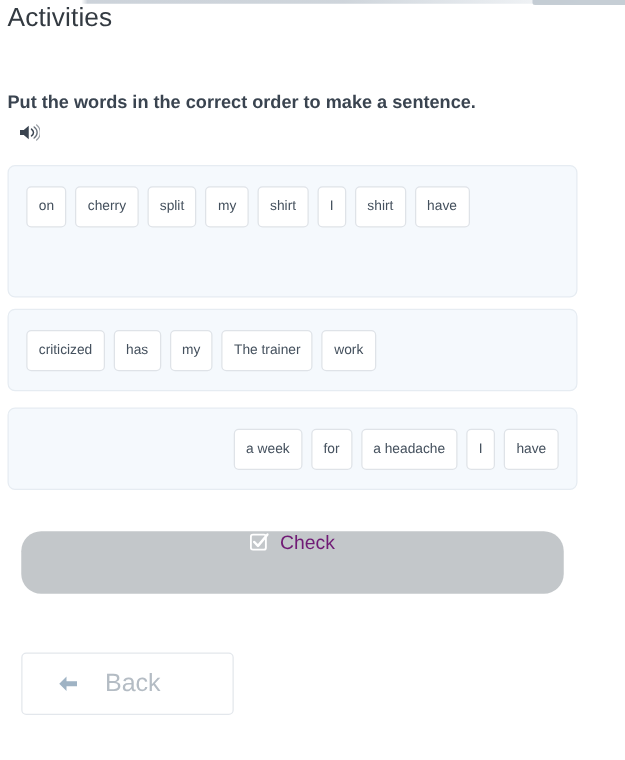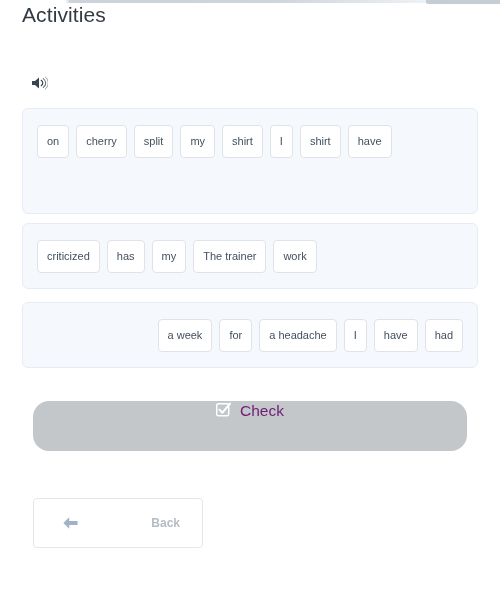--- a/index.html
+++ b/index.html
@@ -36,21 +36,21 @@
     right: 0;
     width: 74px;
     height: 4px;
     background: #bcc5ce;
     border-bottom-left-radius: 2px;
     opacity: 0.85;
   }
 
   .page {
     position: relative;
-    padding: 0 22px;
+    padding: 0 6px;
     box-sizing: border-box;
     width: 500px;
   }
 
   .page-title {
     font-size: 21px;
     font-weight: 400;
     color: #333a41;
     margin: 0;
     padding-top: 2px;
@@ -139,39 +139,38 @@
     box-sizing: border-box;
   }
   .back-arrow {
     width: 60px;
     display: flex;
     justify-content: center;
     align-items: center;
   }
   .back-label {
     flex: 1;
-    text-align: right;
+    text-align: left;
     color: #b4bcc4;
-    font-size: 12px;
+    font-size: 20px;
     padding-right: 16px;
-    font-weight: bold;
   }
 </style>
 </head>
 <body>
 
 <div class="top-strip"></div>
 <div class="top-strip-right"></div>
 
 <div class="page">
 
   <h1 class="page-title">Activities</h1>
 
   <div class="prompt">
-    <span class="audio-icon"><svg width="17" height="14" viewBox="0 0 17 14" aria-hidden="true">
+    <span class="prompt-text">Put the words in the correct order to make a sentence.</span><span class="audio-icon"><svg width="17" height="14" viewBox="0 0 17 14" aria-hidden="true">
         <path d="M1 5h3L8 1.6v10.8L4 9H1z" fill="#3a4450"></path>
         <path d="M10.2 4.3c1 .8 1.6 1.7 1.6 2.7s-.6 1.9-1.6 2.7" stroke="#3a4450" stroke-width="1.2" fill="none" stroke-linecap="round"></path>
         <path d="M12.3 2.6c1.5 1.1 2.4 2.6 2.4 4.4s-.9 3.3-2.4 4.4" stroke="#3a4450" stroke-width="1.1" fill="none" stroke-linecap="round" opacity="0.75"></path>
         <path d="M14.3 1c1.8 1.4 2.9 3.4 2.9 6s-1.1 4.6-2.9 6" stroke="#3a4450" stroke-width="1" fill="none" stroke-linecap="round" opacity="0.5"></path>
       </svg></span>
   </div>
 
   <div class="word-panel p1">
     <span class="chip">on</span>
     <span class="chip">cherry</span>
@@ -190,21 +189,20 @@
     <span class="chip">The trainer</span>
     <span class="chip">work</span>
   </div>
 
   <div class="word-panel p3">
     <span class="chip">a week</span>
     <span class="chip">for</span>
     <span class="chip">a headache</span>
     <span class="chip">I</span>
     <span class="chip">have</span>
-    <span class="chip">had</span>
   </div>
 
   <button class="check-button">
     <span class="check-icon"><svg width="15" height="15" viewBox="0 0 15 15" aria-hidden="true">
       <rect x="0.7" y="1.7" width="12" height="12" rx="1.6" fill="none" stroke="#ffffff" stroke-width="1.5"></rect>
       <path d="M3.4 7.6l3 3.1L14 1.6" stroke="#ffffff" stroke-width="2" fill="none" stroke-linecap="round" stroke-linejoin="round"></path>
     </svg></span>
     <span>Check</span>
   </button>
 

